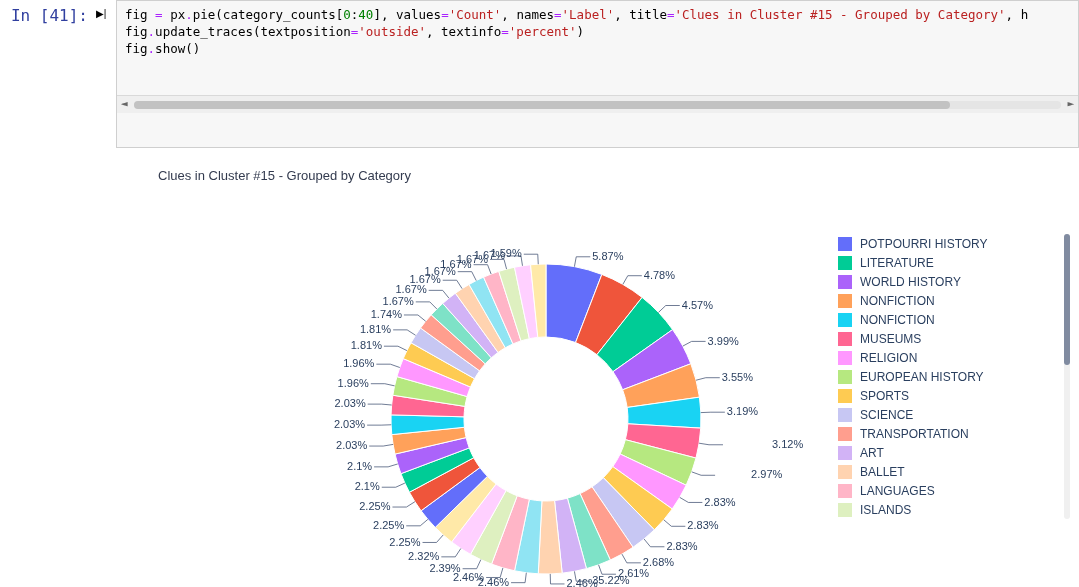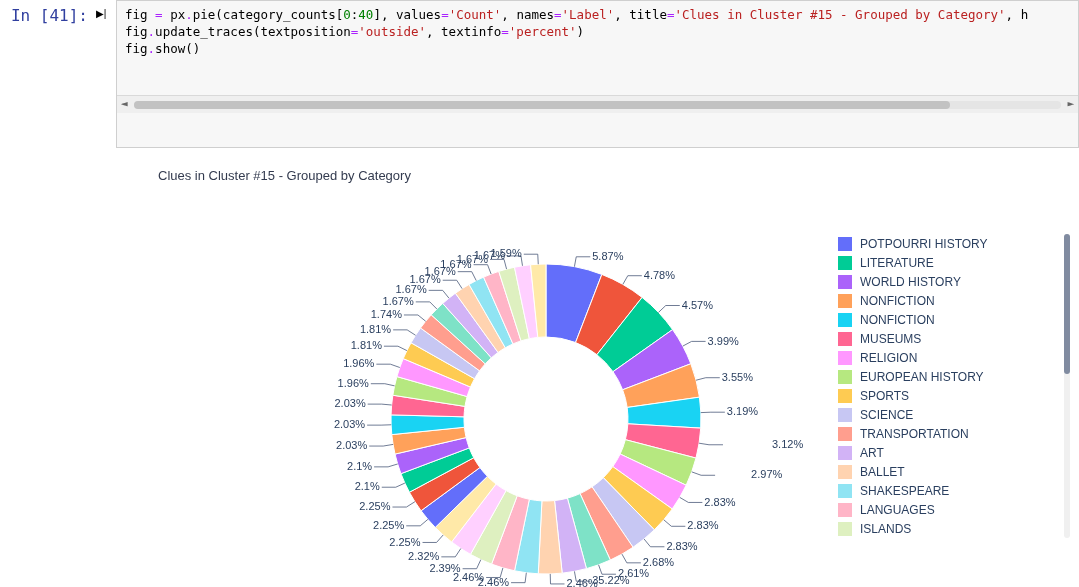--- a/index.html
+++ b/index.html
@@ -314,24 +314,20 @@
         </div>
         <div class="legend-item">
           <span class="swatch" style="background: rgb(210, 179, 246);"></span>
           <span>ART</span>
         </div>
         <div class="legend-item">
           <span class="swatch" style="background: rgb(255, 211, 176);"></span>
           <span>BALLET</span>
         </div>
         <div class="legend-item">
-          <span class="swatch" style="background: rgb(144, 228, 243);"></span>
-          <span>SHAKESPEARE</span>
-        </div>
-        <div class="legend-item">
           <span class="swatch" style="background: rgb(255, 181, 199);"></span>
           <span>LANGUAGES</span>
         </div>
         <div class="legend-item">
           <span class="swatch" style="background: rgb(222, 240, 192);"></span>
           <span>ISLANDS</span>
         </div>
       </div>
     <div class="legend-scrollbar">
       <div class="legend-scrollbar-thumb"></div>

